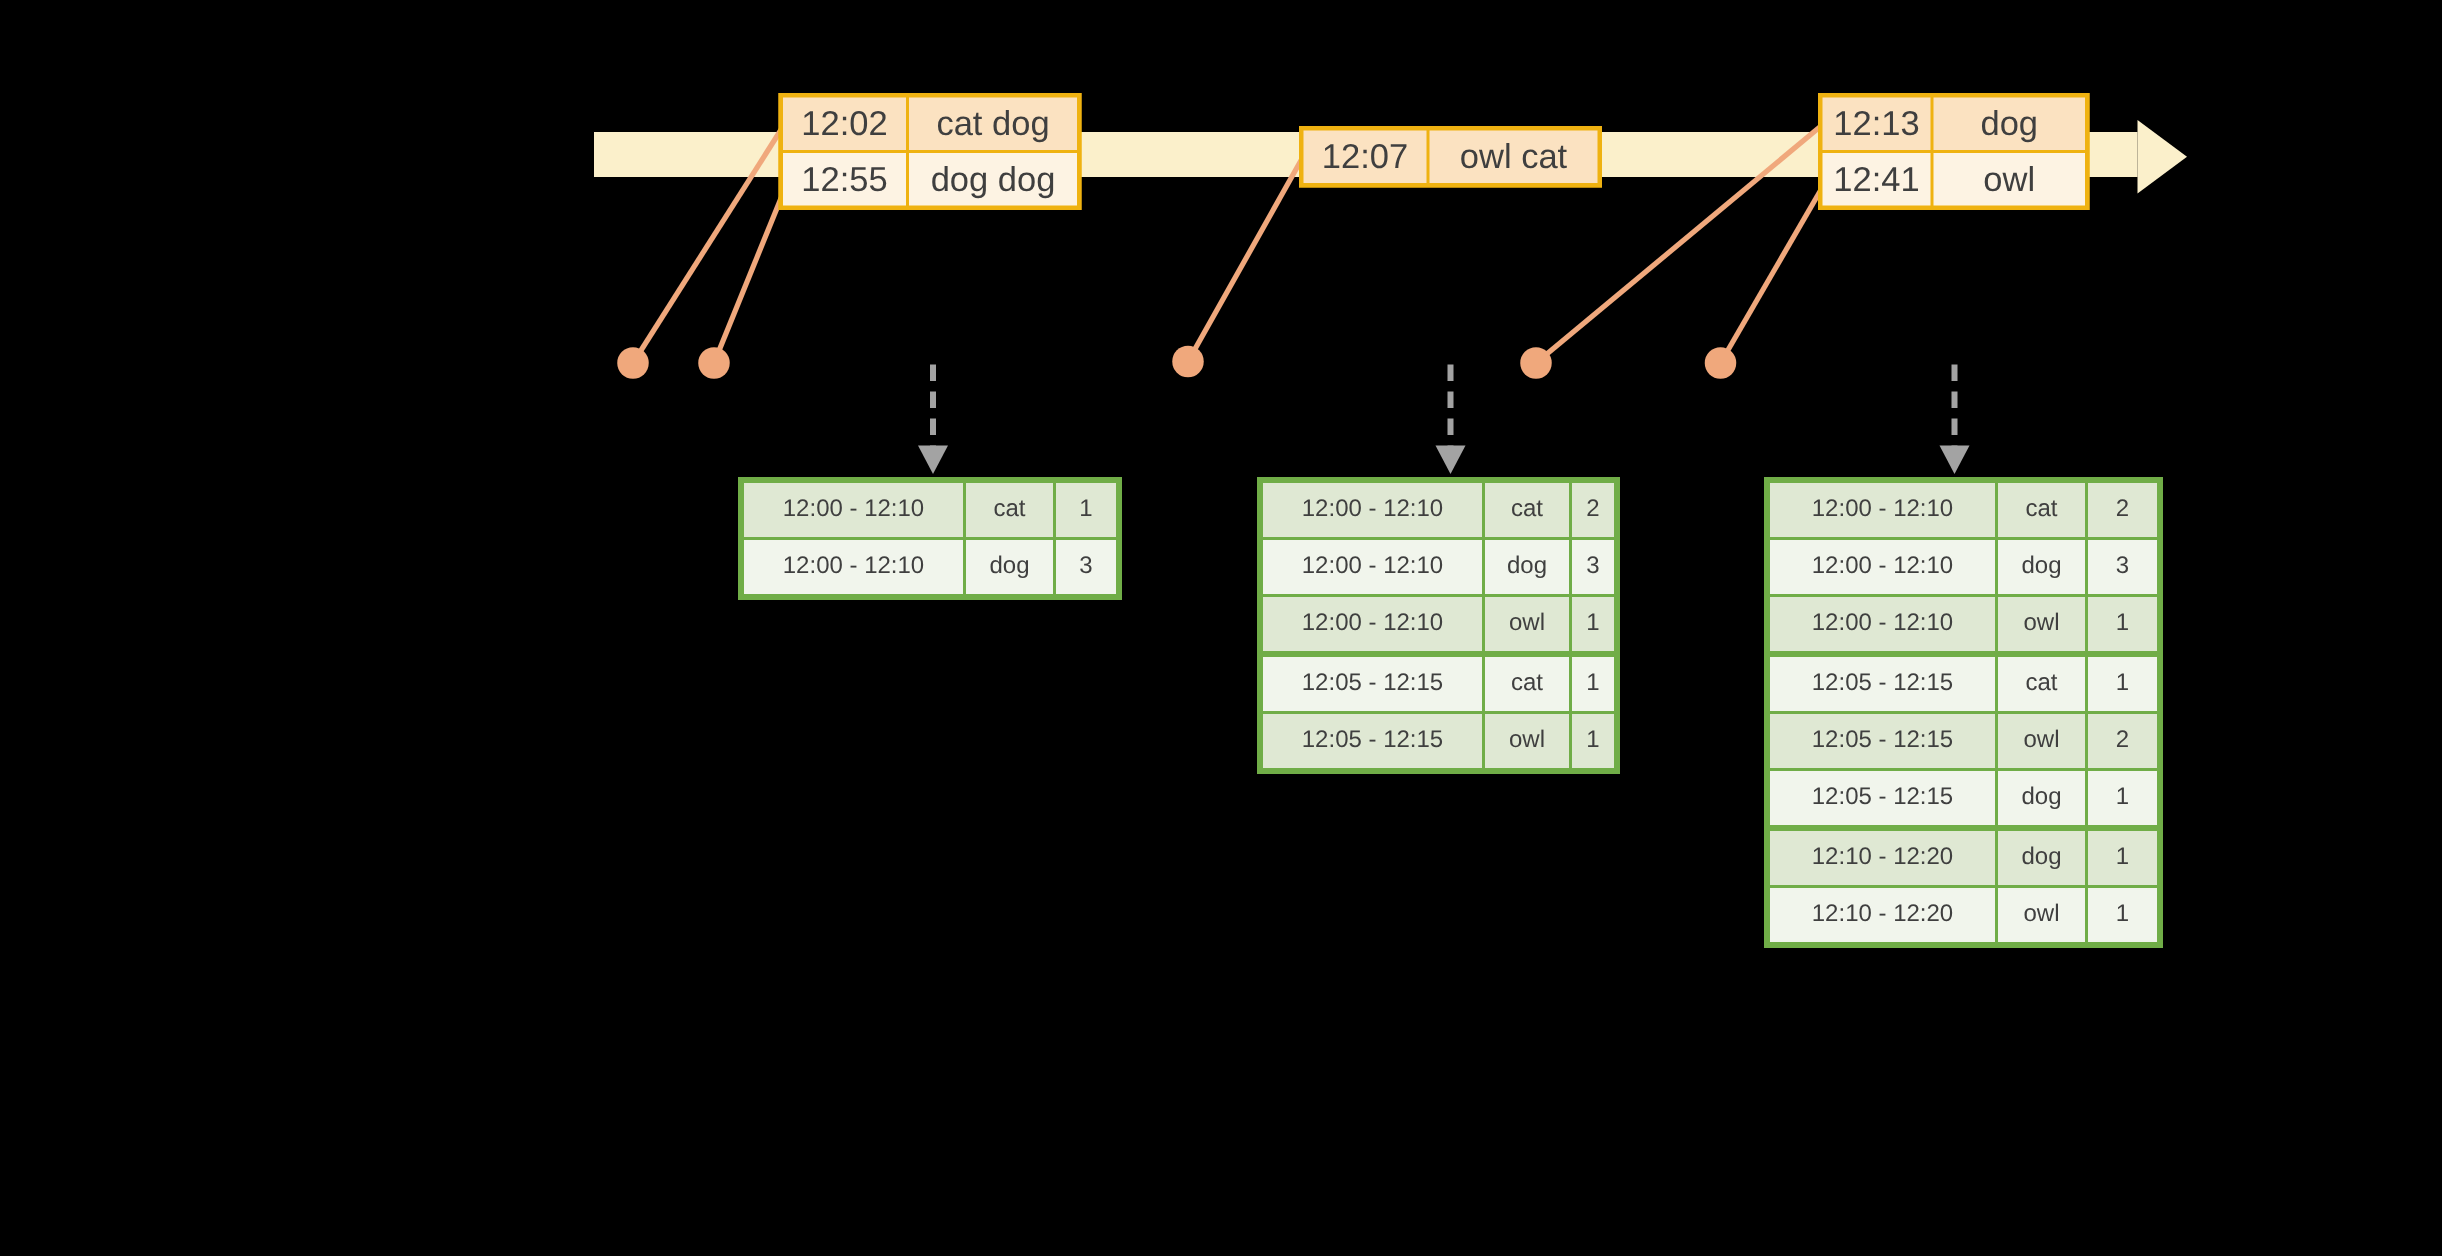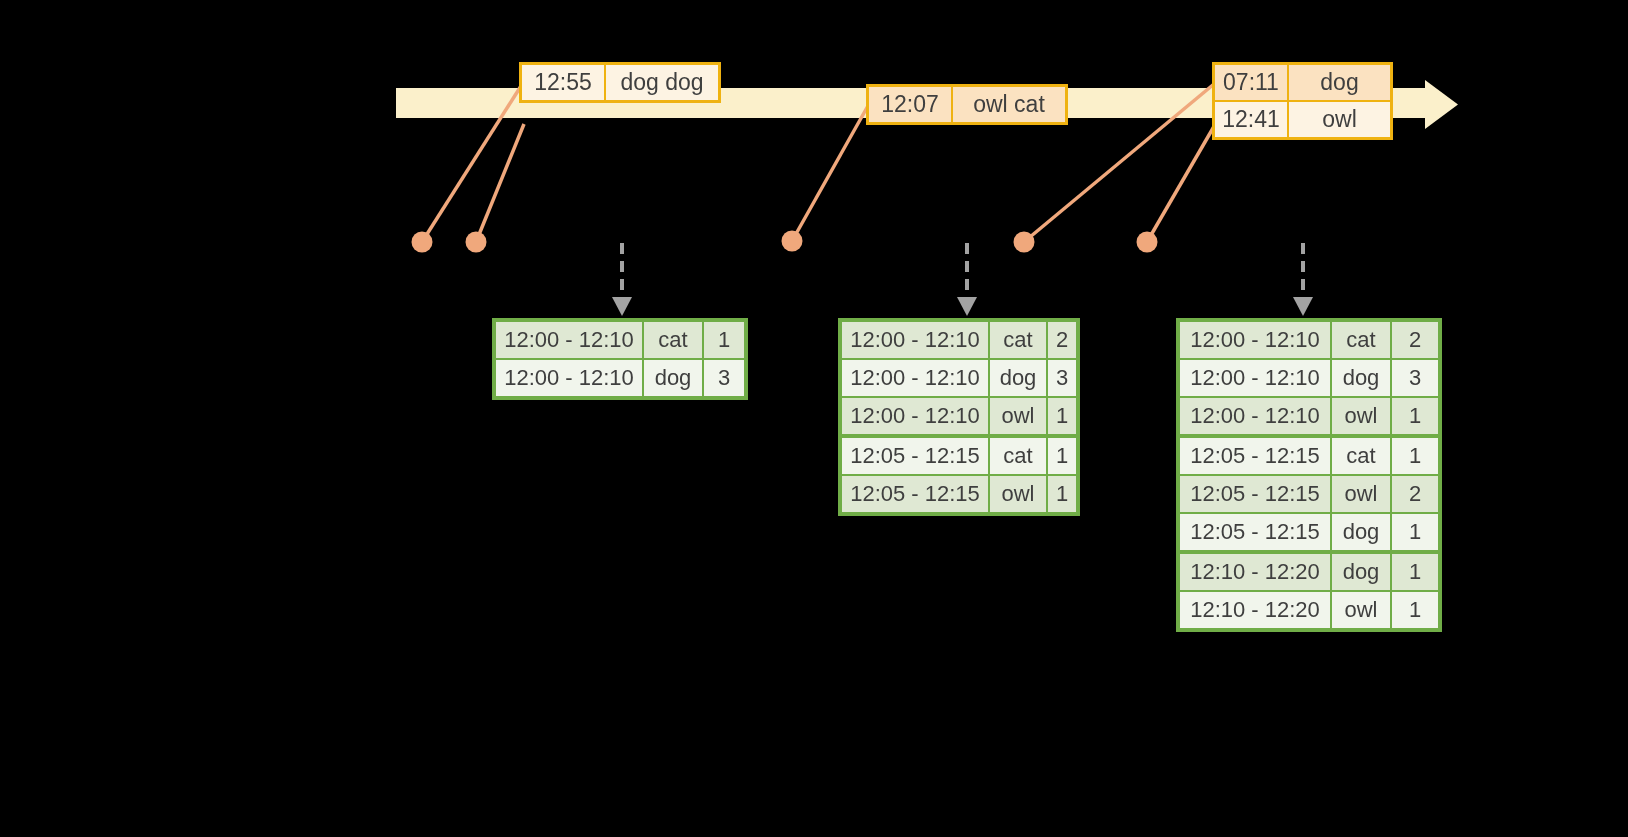--- a/index.html
+++ b/index.html
@@ -24,21 +24,21 @@
   .erow.light .ecell{background:var(--peach-light);}
   .etable .etime{width:82px;} .etable .ewords{width:112px;}
   .etable.small .etime{width:72px;} .etable.small .ewords{width:101px;}
 
   
   .rtable{position:absolute;display:flex;flex-direction:column;gap:2px;
           background:var(--green);border:4px solid var(--green);}
   .rrow{display:flex;gap:2px;}
   .rrow.gsep{margin-top:2px;}
   .rcell{height:36px;display:flex;align-items:center;justify-content:center;
-         font-size:22px;}
+         font-size:16px;}
   .rrow.dark  .rcell{background:var(--row-dark);}
   .rrow.light .rcell{background:var(--row-light);}
   .rtable .rwin{width:146px;} .rtable .rword{width:58px;} .rtable .rcount{width:40px;}
   .rtable.rt2 .rwin{width:146px;} .rtable.rt2 .rword{width:56px;} .rtable.rt2 .rcount{width:28px;}
   .rtable.rt3 .rwin{width:150px;} .rtable.rt3 .rword{width:58px;} .rtable.rt3 .rcount{width:46px;}
 
   .band{fill:var(--band);}
   .connector{stroke:var(--salmon);stroke-width:3.5;}
   .dot{fill:var(--salmon);}
   .trigger{stroke:var(--gray);stroke-width:4;stroke-dasharray:11 7;}
@@ -68,36 +68,40 @@
 
     <line class="trigger" x1="622" y1="243" x2="622" y2="299"></line>
     <polygon class="trigger-head" points="612,297 632,297 622,316"></polygon>
     <line class="trigger" x1="967" y1="243" x2="967" y2="299"></line>
     <polygon class="trigger-head" points="957,297 977,297 967,316"></polygon>
     <line class="trigger" x1="1303" y1="243" x2="1303" y2="299"></line>
     <polygon class="trigger-head" points="1293,297 1313,297 1303,316"></polygon>
   </svg>
 
   <div class="etable" style="left:519px;top:62px;">
+    <div class="erow dark">
+      <div class="ecell etime">12:02</div>
+      <div class="ecell ewords">cat dog</div>
+    </div>
     <div class="erow light">
       <div class="ecell etime">12:55</div>
       <div class="ecell ewords">dog dog</div>
     </div>
   </div>
 
   <div class="etable" style="left:866px;top:84px;">
     <div class="erow dark">
       <div class="ecell etime">12:07</div>
       <div class="ecell ewords">owl cat</div>
     </div>
   </div>
 
   <div class="etable small" style="left:1212px;top:62px;">
     <div class="erow dark">
-      <div class="ecell etime">07:11</div>
+      <div class="ecell etime">12:13</div>
       <div class="ecell ewords">dog</div>
     </div>
     <div class="erow light">
       <div class="ecell etime">12:41</div>
       <div class="ecell ewords">owl</div>
     </div>
   </div>
 
   <div class="rtable rt1" style="left:492px;top:318px;">
     <div class="rrow dark">

